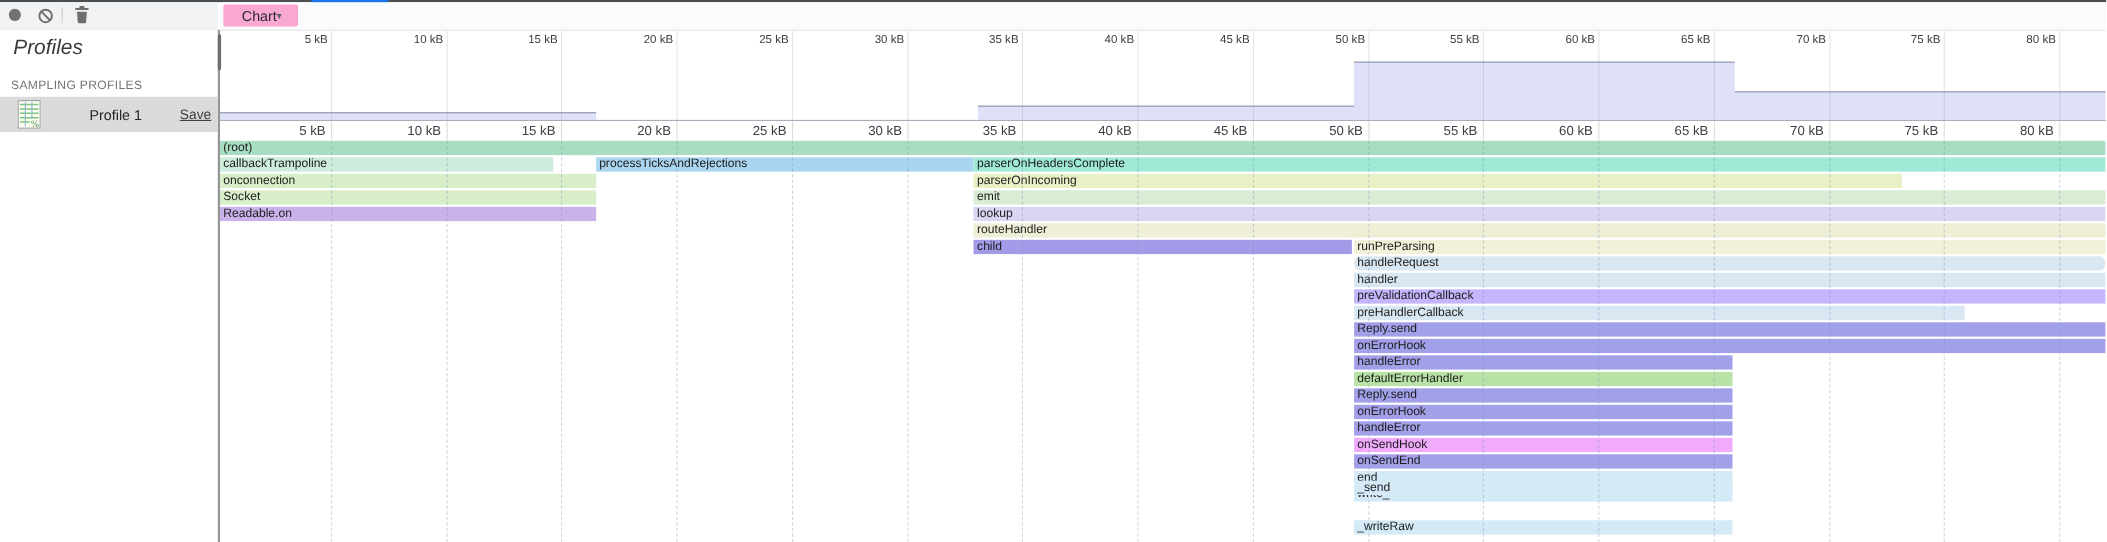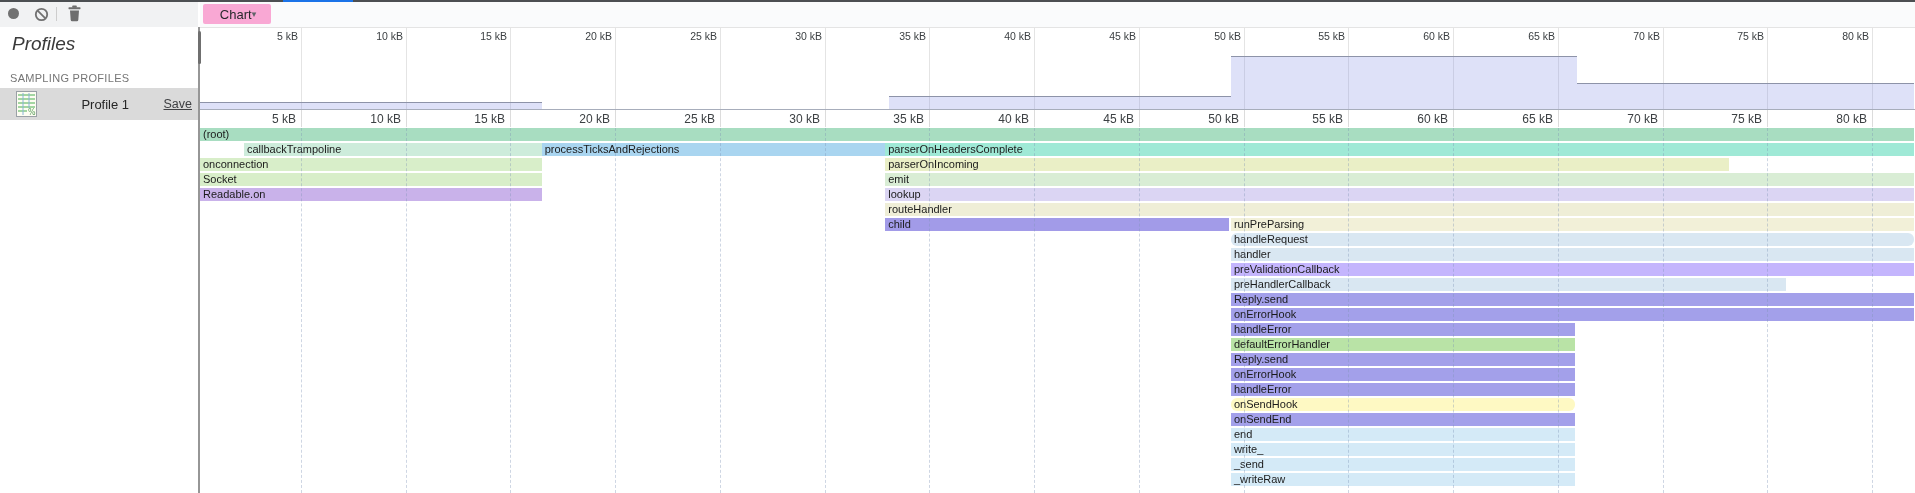--- a/index.html
+++ b/index.html
@@ -172,21 +172,21 @@
       <div class="abs ruler2-label" style="left: 1698px;">75&nbsp;kB</div>
       <div class="abs ov-gridline" style="left: 1872px;"></div>
       <div class="abs ruler1-label" style="left: 1809px;">80&nbsp;kB</div>
       <div class="abs ruler2-stub" style="left: 1872px;"></div>
       <div class="abs ruler2-label" style="left: 1803px;">80&nbsp;kB</div>
       <div class="abs ov-step" style="left: 200px; width: 341.675px; top: 102px; height: 7px; background: rgba(123, 134, 226, 0.25);"></div>
       <div class="abs ov-step" style="left: 889.445px; width: 341.485px; top: 96px; height: 13px; background: rgba(123, 134, 226, 0.25);"></div>
       <div class="abs ov-step" style="left: 1230.93px; width: 345.675px; top: 56px; height: 53px; background: rgba(123, 134, 226, 0.25);"></div>
       <div class="abs ov-step" style="left: 1576.61px; width: 337.295px; top: 83px; height: 26px; background: rgba(123, 134, 226, 0.25);"></div>
       <div class="abs bar" style="left: 200px; width: 1713.9px; top: 128px; background: rgb(168, 221, 193);"><span>(root)</span></div>
-      <div class="abs bar" style="left: 200px; width: 303px; top: 143px; background: rgb(205, 236, 219); margin-left: 44px;"><span>callbackTrampoline</span></div>
+      <div class="abs bar" style="left: 200px; width: 303px; top: 143px; background: rgb(205, 236, 219);"><span>callbackTrampoline</span></div>
       <div class="abs bar" style="left: 541.675px; width: 343.58px; top: 143px; background: rgb(169, 213, 240);"><span>processTicksAndRejections</span></div>
       <div class="abs bar" style="left: 885.255px; width: 1028.64px; top: 143px; background: rgb(159, 233, 214);"><span>parserOnHeadersComplete</span></div>
       <div class="abs bar" style="left: 200px; width: 341.675px; top: 158px; background: rgb(216, 238, 201);"><span>onconnection</span></div>
       <div class="abs bar" style="left: 885.255px; width: 844px; top: 158px; background: rgb(234, 239, 198);"><span>parserOnIncoming</span></div>
       <div class="abs bar" style="left: 200px; width: 341.675px; top: 173px; background: rgb(216, 238, 201);"><span>Socket</span></div>
       <div class="abs bar" style="left: 885.255px; width: 1028.64px; top: 173px; background: rgb(217, 237, 213);"><span>emit</span></div>
       <div class="abs bar" style="left: 200px; width: 341.675px; top: 188px; background: rgb(201, 178, 234);"><span>Readable.on</span></div>
       <div class="abs bar" style="left: 885.255px; width: 1028.64px; top: 188px; background: rgb(219, 213, 243);"><span>lookup</span></div>
       <div class="abs bar" style="left: 885.255px; width: 1028.64px; top: 203px; background: rgb(239, 238, 215);"><span>routeHandler</span></div>
       <div class="abs bar dotted" style="left: 885.255px; width: 343.58px; top: 218px; background: rgb(162, 155, 232);"><span>child</span></div>
@@ -195,25 +195,25 @@
       <div class="abs bar" style="left: 1230.93px; width: 682.97px; top: 248px; background: rgb(217, 231, 242);"><span>handler</span></div>
       <div class="abs bar" style="left: 1230.93px; width: 682.97px; top: 263px; background: #c4b5fd;"><span>preValidationCallback</span></div>
       <div class="abs bar" style="left: 1230.93px; width: 555px; top: 278px; background: rgb(217, 231, 242);"><span>preHandlerCallback</span></div>
       <div class="abs bar" style="left: 1230.93px; width: 682.97px; top: 293px; background: rgb(163, 160, 234);"><span>Reply.send</span></div>
       <div class="abs bar" style="left: 1230.93px; width: 682.97px; top: 308px; background: rgb(163, 160, 234);"><span>onErrorHook</span></div>
       <div class="abs bar" style="left: 1230.93px; width: 343.58px; top: 323px; background: rgb(163, 160, 234);"><span>handleError</span></div>
       <div class="abs bar" style="left: 1230.93px; width: 343.58px; top: 338px; background: rgb(185, 227, 166);"><span>defaultErrorHandler</span></div>
       <div class="abs bar" style="left: 1230.93px; width: 343.58px; top: 353px; background: rgb(163, 160, 234);"><span>Reply.send</span></div>
       <div class="abs bar" style="left: 1230.93px; width: 343.58px; top: 368px; background: rgb(163, 160, 234);"><span>onErrorHook</span></div>
       <div class="abs bar" style="left: 1230.93px; width: 343.58px; top: 383px; background: rgb(163, 160, 234);"><span>handleError</span></div>
-      <div class="abs bar" style="left: 1230.93px; width: 343.58px; top: 398px; background: #fef9c3; border-radius: 6px;"><span>onSendHook</span></div>
+      <div class="abs bar" style="left: 1230.93px; width: 343.58px; top: 398px; background: #f0abfc;"><span>onSendHook</span></div>
       <div class="abs bar" style="left: 1230.93px; width: 343.58px; top: 413px; background: rgb(163, 160, 234);"><span>onSendEnd</span></div>
       <div class="abs bar" style="left: 1230.93px; width: 343.58px; top: 428px; background: rgb(212, 234, 247);"><span>end</span></div>
       <div class="abs bar" style="left: 1230.93px; width: 343.58px; top: 443px; background: rgb(212, 234, 247);"><span>write_</span></div>
-      <div class="abs bar" style="left: 1230.93px; width: 343.58px; top: 458px; background: rgb(212, 234, 247);"><span>_send</span></div>
+      <div class="abs bar" style="left: 1230.93px; width: 343.58px; top: 437px; background: rgb(212, 234, 247);"><span>_send</span></div>
       <div class="abs bar" style="left: 1230.93px; width: 343.58px; top: 473px; background: rgb(212, 234, 247);"><span>_writeRaw</span></div>
       <div class="abs flame-dash" style="left: 301px;"></div>
       <div class="abs flame-dash" style="left: 406px;"></div>
       <div class="abs flame-dash" style="left: 510px;"></div>
       <div class="abs flame-dash" style="left: 615px;"></div>
       <div class="abs flame-dash" style="left: 720px;"></div>
       <div class="abs flame-dash" style="left: 825px;"></div>
       <div class="abs flame-dash" style="left: 929px;"></div>
       <div class="abs flame-dash" style="left: 1034px;"></div>
       <div class="abs flame-dash" style="left: 1139px;"></div>

